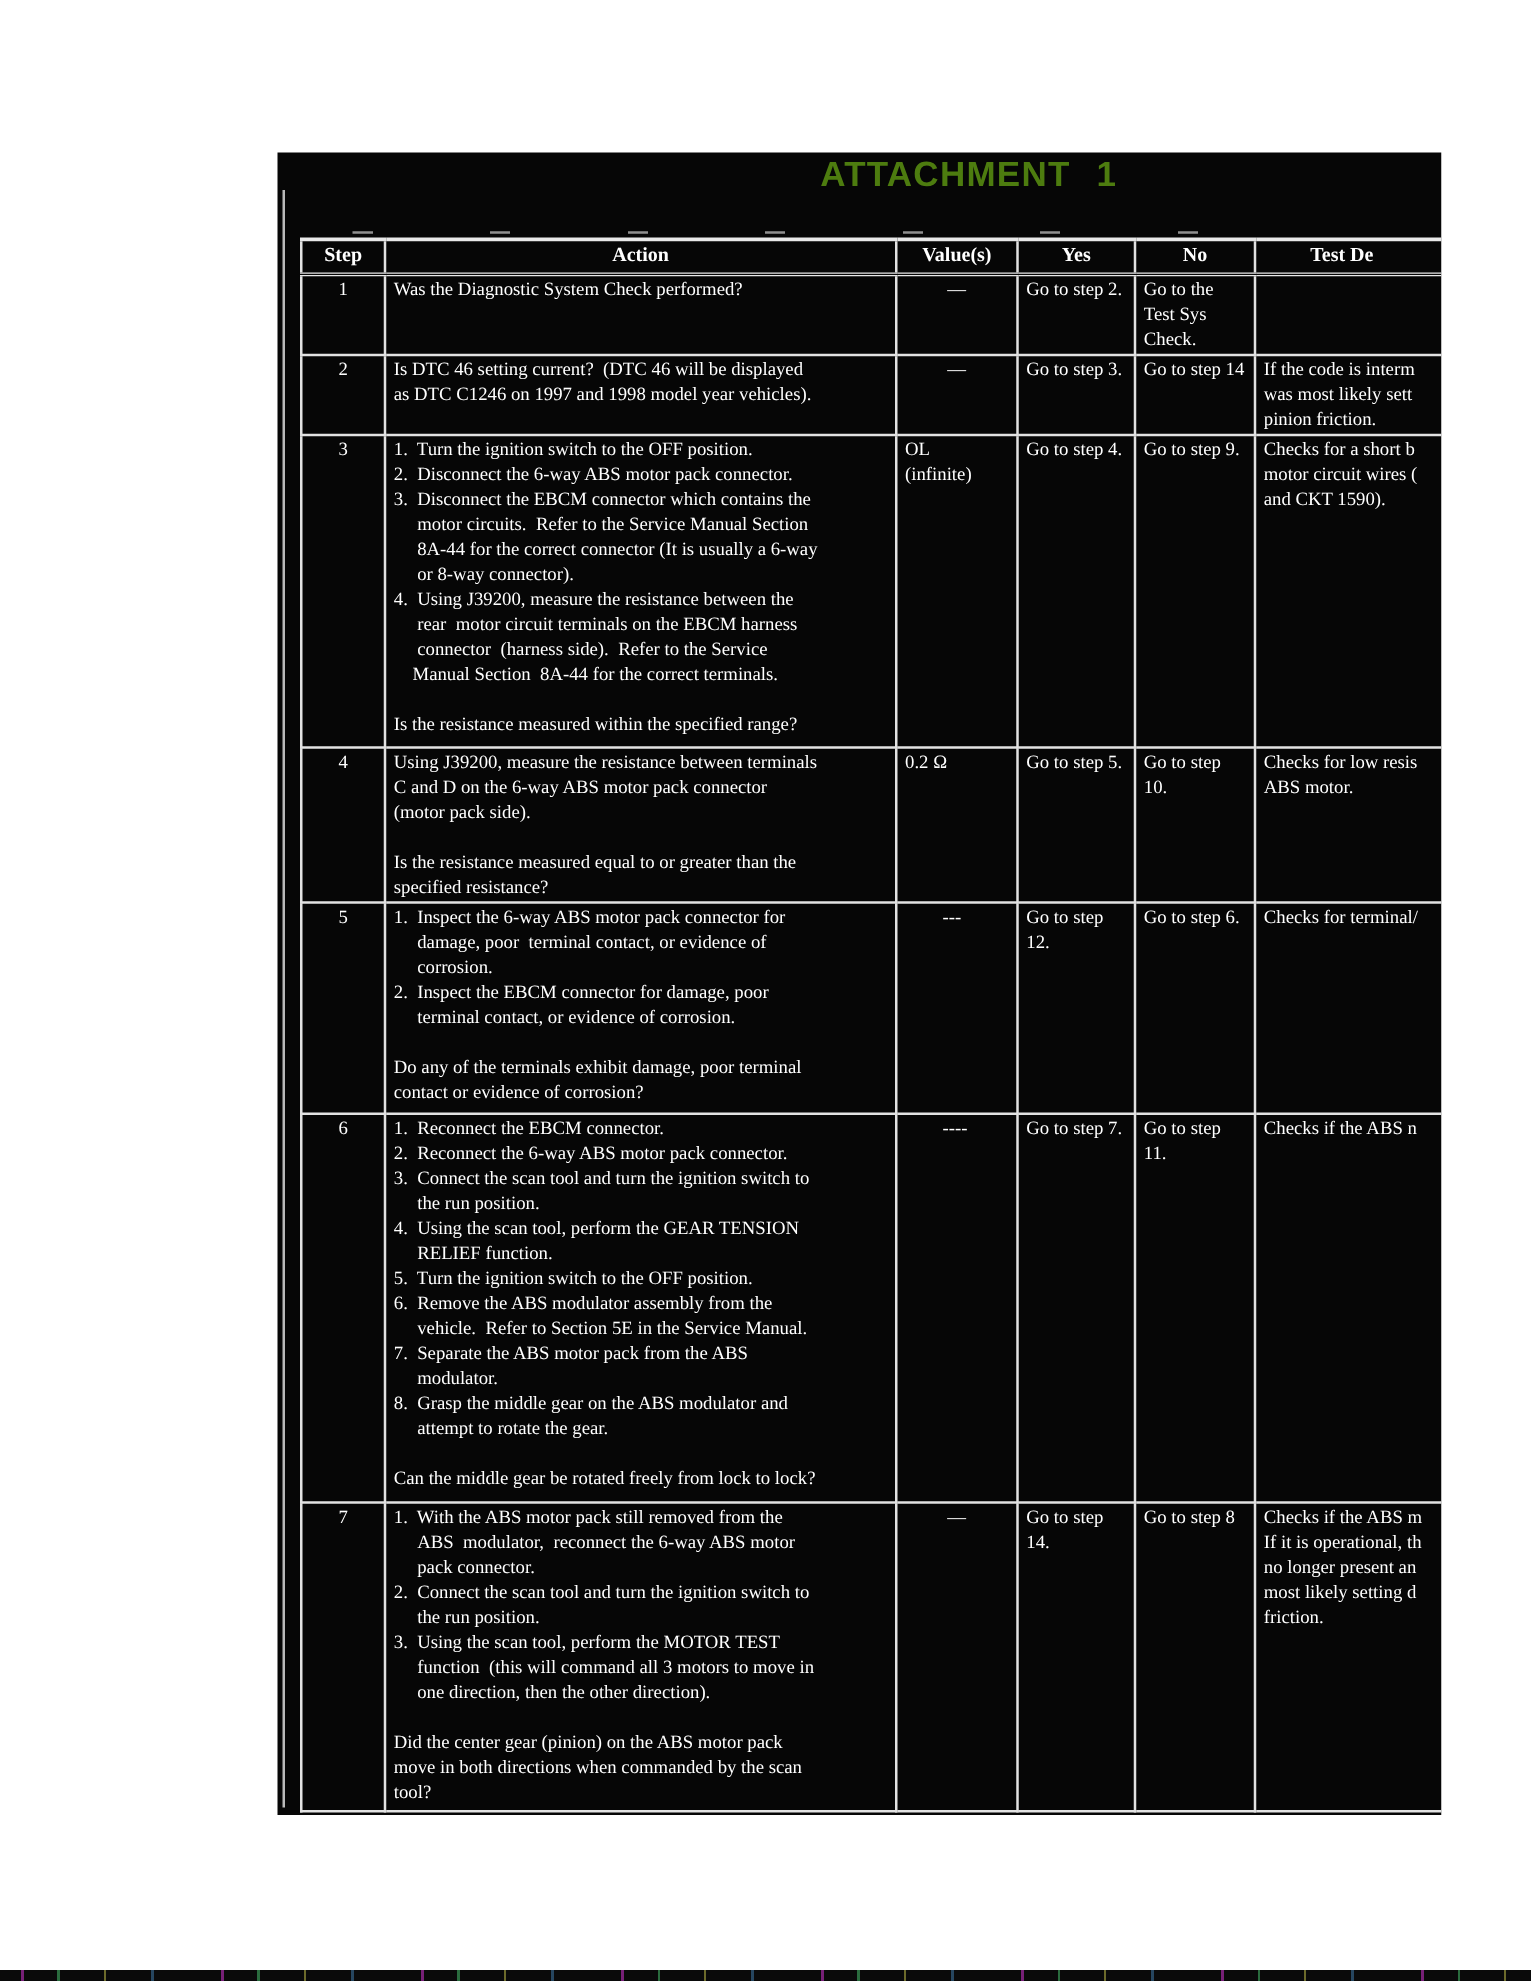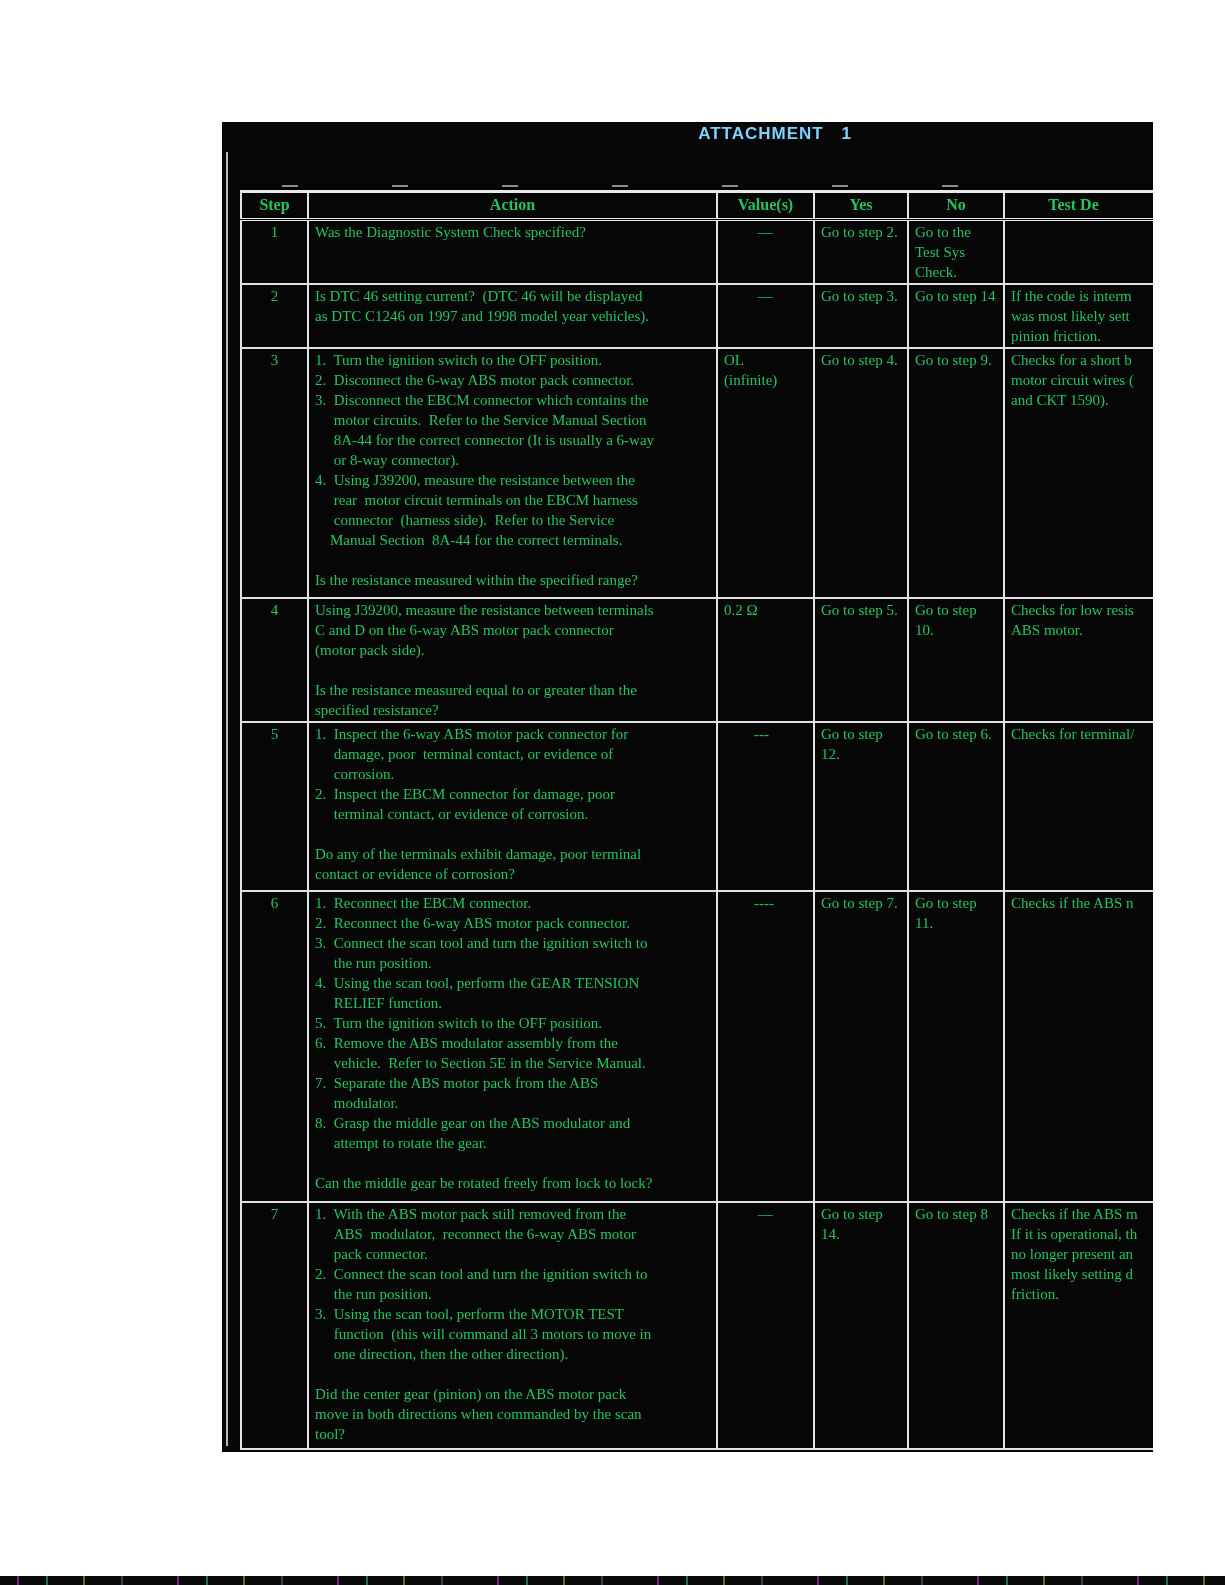--- a/index.html
+++ b/index.html
@@ -7,35 +7,35 @@
     width:1225px;height:1585px;position:relative;background:#ffffff;
     font-family:"Liberation Serif", serif;
   }
   .scan-page{
     position:absolute;left:222px;top:122px;width:931px;height:1330px;
     background:#060606;overflow:hidden;color:#ededed;
   }
   .page-title{
     position:absolute;left:553px;top:2px;transform:translateX(-50%);
     font-family:"Liberation Sans", sans-serif;font-weight:bold;
-    font-size:17px;color:#7dd3fc;letter-spacing:1px;word-spacing:12px;
+    font-size:28px;color:#4d7c0f;letter-spacing:1px;word-spacing:12px;
     white-space:nowrap;
   }
   .edge-artifact{
     position:absolute;left:4px;top:30px;bottom:6px;width:2px;
     background:#d9d9d9;opacity:.85;
   }
   .dash-artifact{
     position:absolute;top:63px;left:60px;width:760px;height:2px;opacity:.55;
     background:repeating-linear-gradient(90deg,#ffffff 0 16px,transparent 16px 110px);
   }
   table.diag{
     position:absolute;left:18px;top:68px;width:913px;
     border-collapse:collapse;table-layout:fixed;
-    font-size:15px;line-height:20px;color:#22c55e;font-family:Liberation Serif, serif;
+    font-size:15px;line-height:20px;color:#ffffff;font-family:Liberation Serif, serif;
   }
   .diag th,.diag td{
     border:2px solid #e2e2e2;vertical-align:top;
     padding:1px 6px;overflow:hidden;
   }
   .diag th{
     font-size:16px;line-height:22px;font-weight:bold;text-align:center;
     border-top:3px solid #e8e8e8;border-bottom:3px double #e8e8e8;
     padding:1px 2px;
   }
@@ -86,21 +86,21 @@
         <tr class="hr">
       <th>Step</th>
       <th>Action</th>
       <th>Value(s)</th>
       <th>Yes</th>
       <th>No</th>
       <th class="h-desc">Test De</th>
     </tr>
     <tr class="r1">
       <td class="c-step">1</td>
-      <td class="c-action">Was the Diagnostic System Check specified?</td>
+      <td class="c-action">Was the Diagnostic System Check performed?</td>
       <td class="c-val">         —</td>
       <td class="c-yes">Go to step 2.</td>
       <td class="c-no">Go to the Test Sys Check.</td>
       <td class="c-desc"></td>
     </tr>
     <tr class="r2">
       <td class="c-step">2</td>
       <td class="c-action">Is DTC 46 setting current?  (DTC 46 will be displayed
 as DTC C1246 on 1997 and 1998 model year vehicles).</td>
       <td class="c-val">         —</td>

